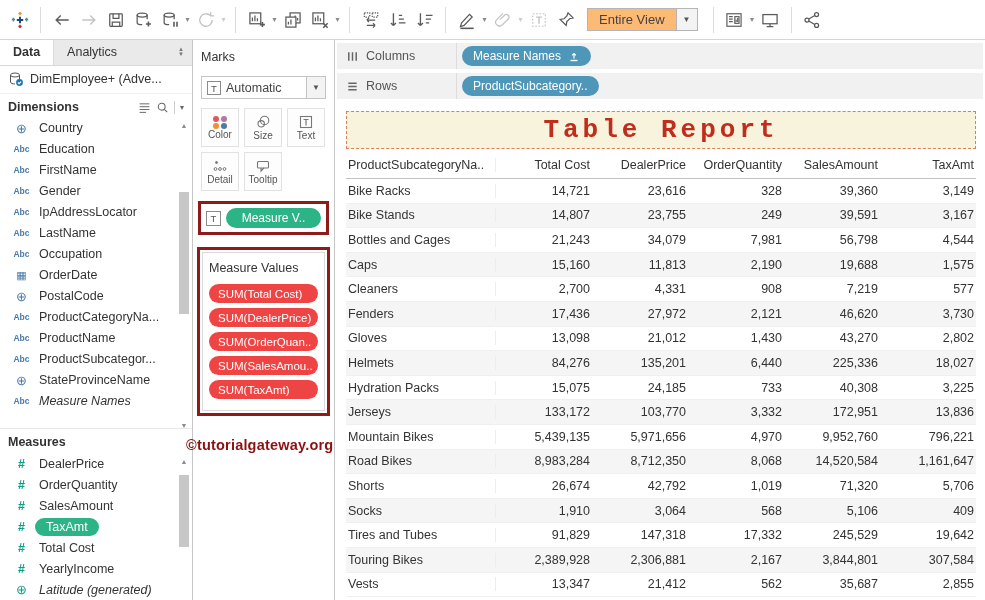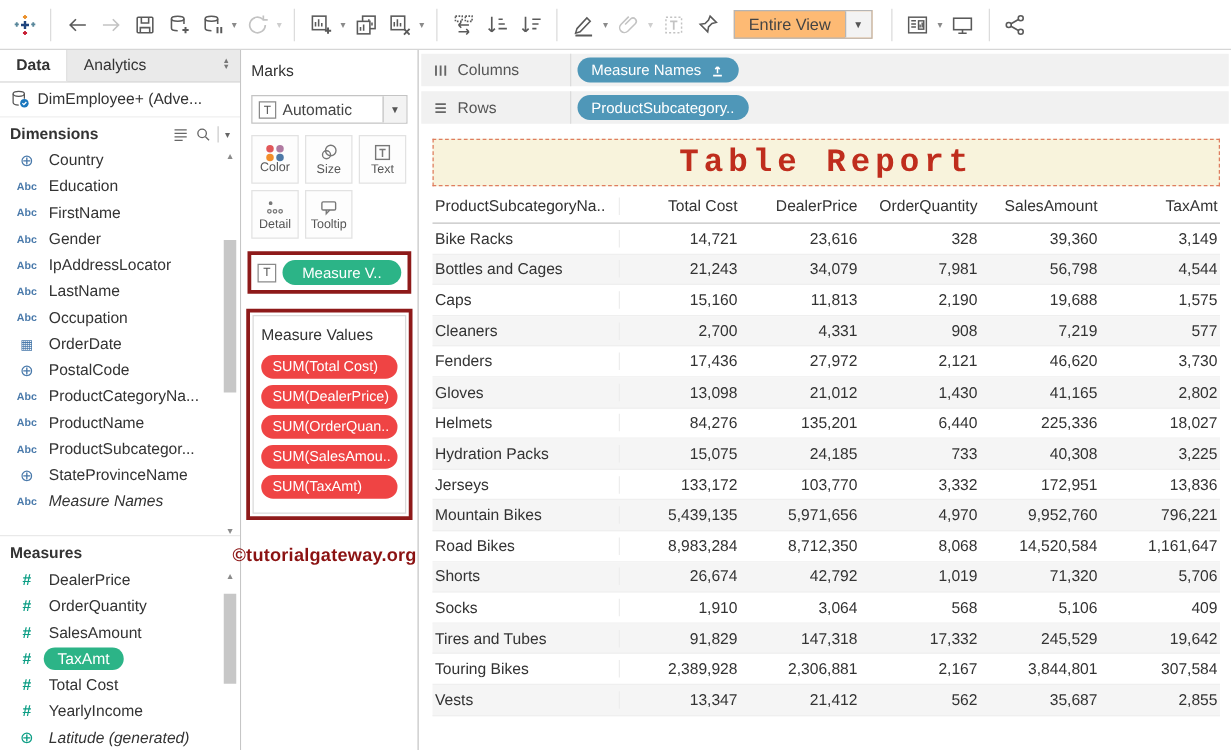--- a/index.html
+++ b/index.html
@@ -529,20 +529,28 @@
 
               <div class="trow">
                 <div class="rl">Bike Racks</div>
                 <div>14,721</div>
                 <div>23,616</div>
                 <div>328</div>
                 <div>39,360</div>
                 <div>3,149</div>
               </div>
 
+              <div class="trow">
+                <div class="rl">Bike Stands</div>
+                <div>14,807</div>
+                <div>23,755</div>
+                <div>249</div>
+                <div>39,591</div>
+                <div>3,167</div>
+              </div>
 
               <div class="trow">
                 <div class="rl">Bottles and Cages</div>
                 <div>21,243</div>
                 <div>34,079</div>
                 <div>7,981</div>
                 <div>56,798</div>
                 <div>4,544</div>
               </div>
 
@@ -571,21 +579,21 @@
                 <div>2,121</div>
                 <div>46,620</div>
                 <div>3,730</div>
               </div>
 
               <div class="trow">
                 <div class="rl">Gloves</div>
                 <div>13,098</div>
                 <div>21,012</div>
                 <div>1,430</div>
-                <div>41,165</div>
+                <div>43,270</div>
                 <div>2,802</div>
               </div>
 
               <div class="trow">
                 <div class="rl">Helmets</div>
                 <div>84,276</div>
                 <div>135,201</div>
                 <div>6,440</div>
                 <div>225,336</div>
                 <div>18,027</div>

